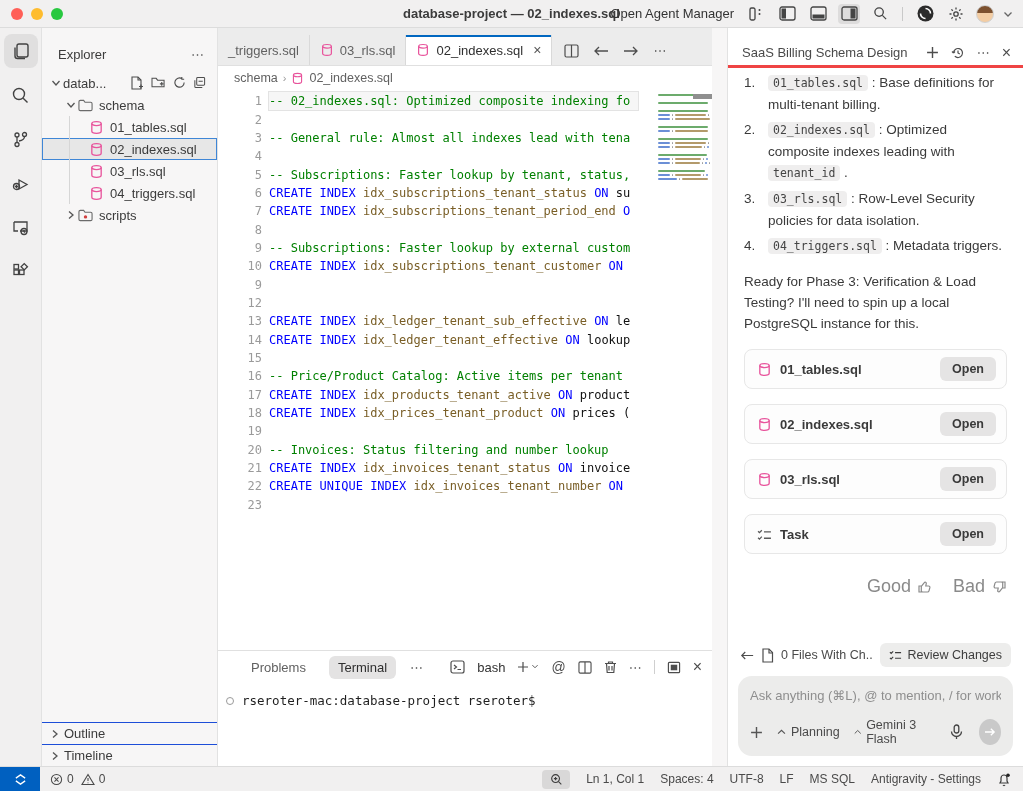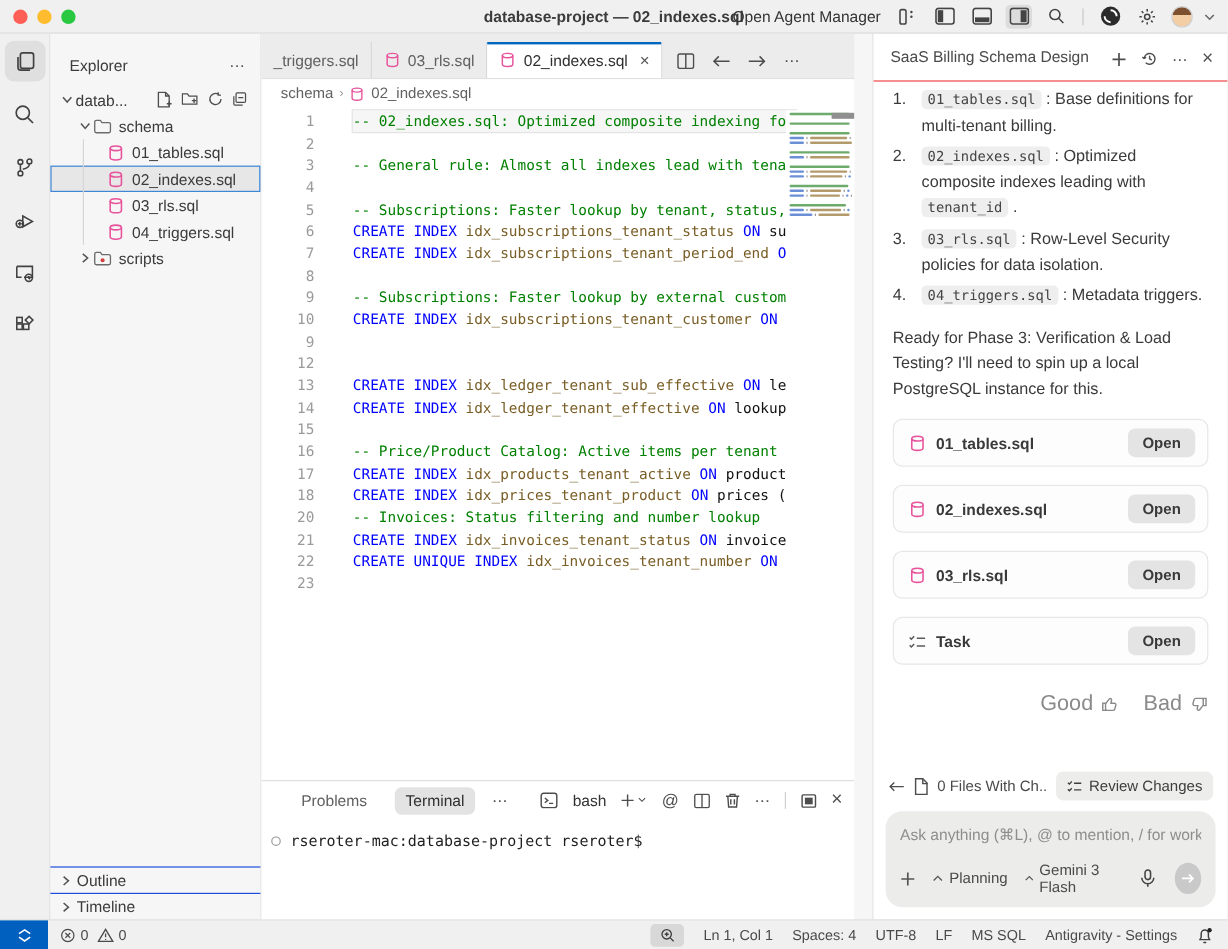--- a/index.html
+++ b/index.html
@@ -52,21 +52,21 @@
   .tab.active::before { content:""; position:absolute; top:0; left:0; right:0; height:2px; background:#0067c0; }
   .tab .close { margin-left:4px; color:#555; font-size:14px; line-height:1; }
   #tab-actions { display:flex; align-items:center; gap:14px; margin-left:12px; padding-bottom:7px; color:#4d4d4d; }
   #breadcrumb { height:24px; display:flex; align-items:center; gap:5px; padding-left:16px; font-size:12.5px; color:#616161; background:#fff; }
   .bc-sep { color:#9a9a9a; font-size:11px; }
 
   #code-area { flex:1; position:relative; overflow:hidden; background:#fff; }
   #code-lines { padding-top:2px; }
   .cl { display:flex; height:18.35px; align-items:center; }
   .ln { width:44px; text-align:right; padding-right:0; color:#9a9a9a; font-family:"DejaVu Sans Mono", monospace; font-size:12px; flex:none; }
-  .ct { margin-left:32px; width:369px; font-family:"DejaVu Sans Mono", monospace; font-size:12px; white-space:pre; overflow:hidden; height:100%; display:flex; align-items:center; }
+  .ct { margin-left:7px; width:369px; font-family:"DejaVu Sans Mono", monospace; font-size:12px; white-space:pre; overflow:hidden; height:100%; display:flex; align-items:center; }
   .cl.cur .ct { background:#f6f6f6; outline:1px solid #e3e3e3; }
   .tk-c{color:#008000;} .tk-k{color:#0000ff;} .tk-i{color:#795e26;} .tk-p{color:#111;}
   #minimap { position:absolute; top:2px; right:0; width:57px; bottom:0; background:#fff; }
   #minimap-lines { padding:2px 2px 0 3px; }
   .mm-row { height:4px; display:flex; gap:2px; }
   .mm-seg { height:2px; border-radius:1px; }
   #mm-slider { position:absolute; top:2px; right:0; width:19px; height:5px; background:#8f8f8f; }
 
   
   #panel { height:116px; border-top:1px solid #e0e0e0; background:#fff; }
@@ -76,21 +76,21 @@
   #panel-actions { margin-left:auto; display:flex; align-items:center; gap:12px; color:#4d4d4d; }
   #panel-actions .pdiv { width:1px; height:14px; background:#cfcfcf; }
   #term-line { display:flex; align-items:center; gap:8px; padding:10px 0 0 8px; font-family:"DejaVu Sans Mono", monospace; font-size:12.5px; color:#1f1f1f; }
   #term-dot { width:8px; height:8px; border-radius:50%; border:1px solid #9a9a9a; flex:none; }
 
   
   #gutter { width:16px; background:#f7f6f6; border-right:1px solid #e2e2e2; }
 
   
   #chat { width:295px; background:#fff; display:flex; flex-direction:column; padding-top:12px; }
-  #chat-header { height:28px; display:flex; align-items:flex-start; padding:0 12px 0 14px; border-bottom:1px solid #ef4444; }
+  #chat-header { height:28px; display:flex; align-items:center; padding:0 12px 0 14px; border-bottom:3px solid #ef4444; }
   #chat-title { font-size:13px; color:#4a4a4a; white-space:nowrap; }
   #chat-h-actions { margin-left:auto; display:flex; align-items:center; gap:12px; color:#4d4d4d; }
   #chat-scroll { flex:1; overflow:hidden; padding:4px 16px 0 16px; }
   .cli { display:flex; margin-bottom:4px; line-height:21px; color:#3a3a3a; font-size:13.5px; }
   .cli .num { width:24px; flex:none; }
   .chip { font-family:"DejaVu Sans Mono", monospace; font-size:11.5px; background:#efeeee; border-radius:4px; padding:1px 5px; color:#444; }
   #chat-para { margin-top:14px; line-height:21px; color:#3a3a3a; font-size:13.5px; }
   .card { margin-top:15px; border:1px solid #e7e7e7; background:#fdfdfd; border-radius:8px; height:40px; display:flex; align-items:center; padding:0 10px 0 12px; }
   .card .clabel { font-weight:700; font-size:13px; color:#3a3a3a; margin-left:8px; }
   .card .open-btn { margin-left:auto; background:#e5e4e4; border-radius:6px; padding:5px 12px; font-size:12.5px; font-weight:700; color:#3a3a3a; }
@@ -470,20 +470,24 @@
             <span class="ln">16</span>
             <span class="ct"><span class="tk-c">-- Price/Product Catalog: Active items per tenant</span></span>
           </div>
           <div class="cl">
             <span class="ln">17</span>
             <span class="ct"><span class="tk-k">CREATE INDEX</span><span class="tk-p"> </span><span class="tk-i">idx_products_tenant_active</span><span class="tk-p"> </span><span class="tk-k">ON</span><span class="tk-p"> product</span></span>
           </div>
           <div class="cl">
             <span class="ln">18</span>
             <span class="ct"><span class="tk-k">CREATE INDEX</span><span class="tk-p"> </span><span class="tk-i">idx_prices_tenant_product</span><span class="tk-p"> </span><span class="tk-k">ON</span><span class="tk-p"> prices (</span></span>
+          </div>
+          <div class="cl">
+            <span class="ln">19</span>
+            <span class="ct"></span>
           </div>
           <div class="cl">
             <span class="ln">20</span>
             <span class="ct"><span class="tk-c">-- Invoices: Status filtering and number lookup</span></span>
           </div>
           <div class="cl">
             <span class="ln">21</span>
             <span class="ct"><span class="tk-k">CREATE INDEX</span><span class="tk-p"> </span><span class="tk-i">idx_invoices_tenant_status</span><span class="tk-p"> </span><span class="tk-k">ON</span><span class="tk-p"> invoice</span></span>
           </div>
           <div class="cl">

